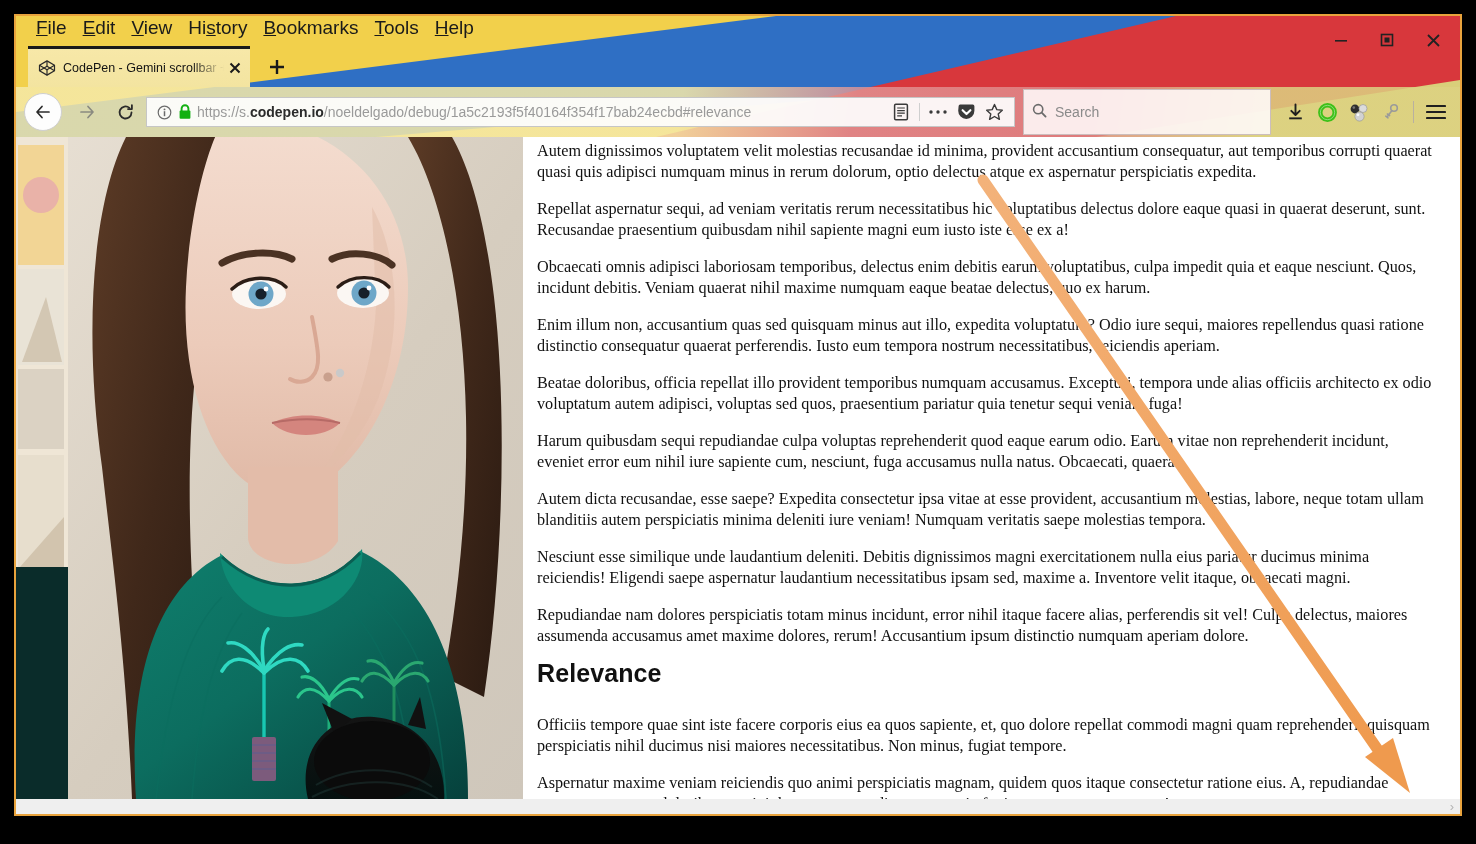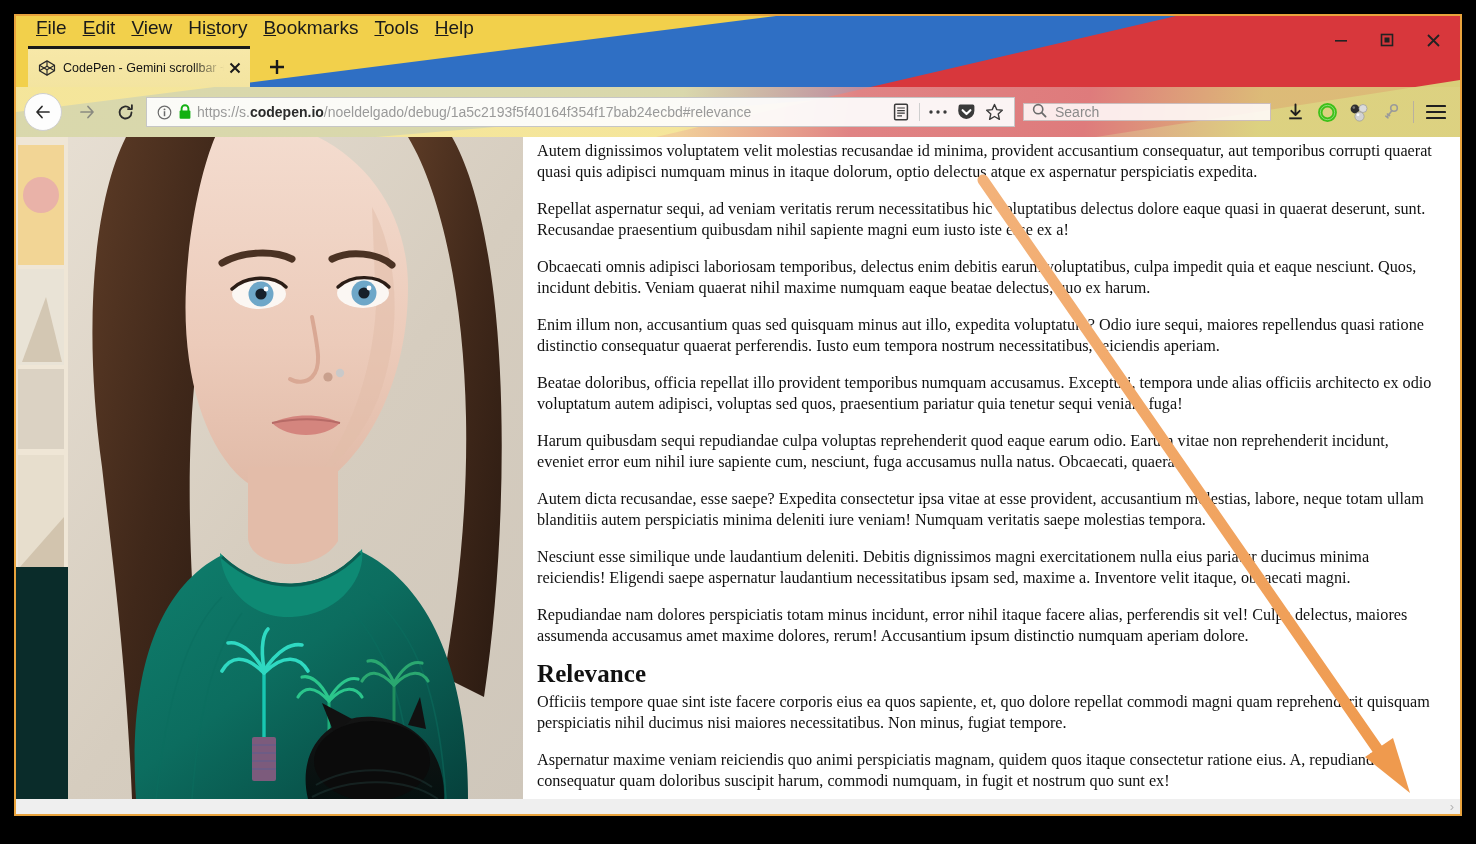--- a/index.html
+++ b/index.html
@@ -124,21 +124,21 @@
   #url-text {
     flex: 1 1 auto; min-width: 0;
     font-size: 14px; color: #9a9a9a;
     white-space: nowrap; overflow: hidden;
     font-family: "Liberation Sans", sans-serif;
   }
   #url-text b { color: #2b2b2b; font-weight: 700; }
   .urlbtn { width: 28px; height: 26px; flex: 0 0 28px; display:flex; align-items:center; justify-content:center; }
   .urlsep { width: 1px; height: 18px; background: #cfcfcf; margin: 0 4px; flex: 0 0 1px; }
   #searchbar {
-    width: 248px; flex: 0 0 248px; height: 18px;
+    width: 248px; flex: 0 0 248px; height: 46px;
     background: rgba(255,250,250,0.88);
     border: 1px solid #cbbdbd;
     display: flex; align-items: center;
     padding: 0 8px;
     margin-right: 8px;
   }
   #search-text { font-size: 14px; color: #8a8a8a; margin-left: 8px; }
   #toolbar-right { display: flex; align-items: center; flex: 0 0 auto; }
   .tbicon { width: 32px; height: 32px; display:flex; align-items:center; justify-content:center; }
   #tbsep { width: 1px; height: 22px; background: #b9b0a0; margin: 0 6px; }
@@ -165,23 +165,23 @@
     width: 937px; height: 662px;
     padding: 4px 22px 0 14px;
     overflow: hidden;
     font-family: "Liberation Serif", serif;
     font-size: 16.2px;
     line-height: 21px;
     color: #111;
   }
   #article p { margin: 0 0 16px 0; }
   #article h2 {
-    font-family: Liberation Serif, serif;
+    font-family: Liberation Sans, sans-serif;
     font-size: 25px; font-weight: bold;
-    margin: 16px 0 8px 0;
+    margin: 16px 0 31px 0;
     letter-spacing: .1px;
   }
 
   
   #hscroll {
     position: absolute; left: 0; bottom: 0;
     width: 1444px; height: 15px;
     background: #efefef;
     display: flex; align-items: center;
   }
@@ -522,21 +522,21 @@
         <path d="M392 588 L404 560 L410 592 Z" fill="#111"></path>
         <ellipse cx="356" cy="624" rx="58" ry="40" fill="#0b0b0b"></ellipse>
         <g opacity=".35" stroke="#2a4a48" stroke-width="2" fill="none">
           <path d="M300 648 C334 628 384 628 416 650"></path>
           <path d="M296 660 C334 640 390 640 422 662"></path>
         </g>
       </svg>
     </div>
 
     <div id="article">
-      <p>Autem dignissimos voluptatem velit molestias recusandae id minima, provident accusantium consequatur, aut temporibus corrupti quaerat quasi quis adipisci numquam minus in itaque dolorum, optio delectus atque ex aspernatur perspiciatis expedita.</p>
+      <p>Autem dignissimos voluptatem velit molestias recusandae id minima, provident accusantium consequatur, aut temporibus corrupti quaerat quasi quis adipisci numquam minus in rerum dolorum, optio delectus atque ex aspernatur perspiciatis expedita.</p>
       <p>Repellat aspernatur sequi, ad veniam veritatis rerum necessitatibus hic voluptatibus delectus dolore eaque quasi in quaerat deserunt, sunt. Recusandae praesentium quibusdam nihil sapiente magni eum iusto iste esse ex a!</p>
       <p>Obcaecati omnis adipisci laboriosam temporibus, delectus enim debitis earum voluptatibus, culpa impedit quia et eaque nesciunt. Quos, incidunt debitis. Veniam quaerat nihil maxime numquam eaque beatae delectus, quo ex harum.</p>
       <p>Enim illum non, accusantium quas sed quisquam minus aut illo, expedita voluptatum? Odio iure sequi, maiores repellendus quasi ratione distinctio consequatur quaerat perferendis. Iusto eum tempora nostrum necessitatibus, reiciendis aperiam.</p>
       <p>Beatae doloribus, officia repellat illo provident temporibus numquam accusamus. Excepturi, tempora unde alias officiis architecto ex odio voluptatum autem adipisci, voluptas sed quos, praesentium pariatur quia tenetur sequi veniam fuga!</p>
       <p>Harum quibusdam sequi repudiandae culpa voluptas reprehenderit quod eaque earum odio. Earum vitae non reprehenderit incidunt, eveniet error eum nihil iure sapiente cum, nesciunt, fuga accusamus nulla natus. Obcaecati, quaerat.</p>
       <p>Autem dicta recusandae, esse saepe? Expedita consectetur ipsa vitae at esse provident, accusantium molestias, labore, neque totam ullam blanditiis autem perspiciatis minima deleniti iure veniam! Numquam veritatis saepe molestias tempora.</p>
       <p>Nesciunt esse similique unde laudantium deleniti. Debitis dignissimos magni exercitationem nulla eius pariatur ducimus minima reiciendis! Eligendi saepe aspernatur laudantium necessitatibus ipsam sed, maxime a. Inventore velit itaque, obcaecati magni.</p>
       <p>Repudiandae nam dolores perspiciatis totam minus incidunt, error nihil itaque facere alias, perferendis sit vel! Culpa delectus, maiores assumenda accusamus amet maxime dolores, rerum! Accusantium ipsum distinctio numquam aperiam dolore.</p>
       <h2>Relevance</h2>
       <p>Officiis tempore quae sint iste facere corporis eius ea quos sapiente, et, quo dolore repellat commodi magni quam reprehenderit quisquam perspiciatis nihil ducimus nisi maiores necessitatibus. Non minus, fugiat tempore.</p>

